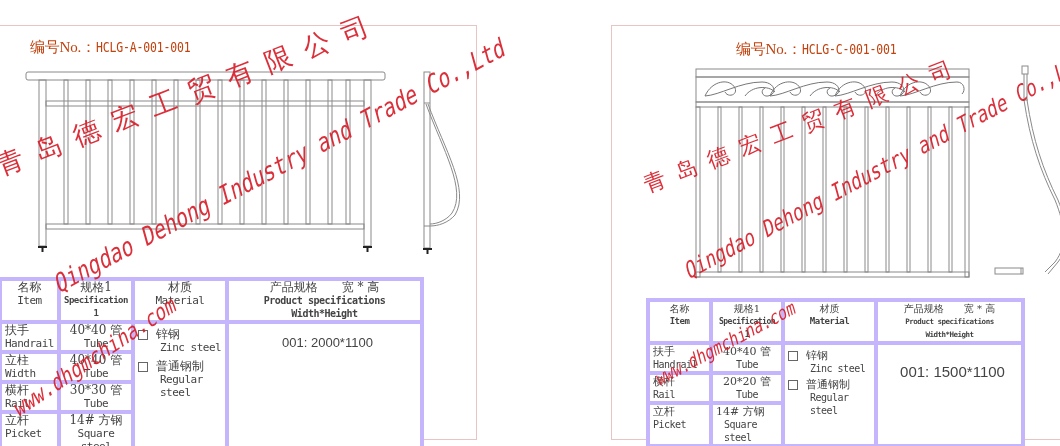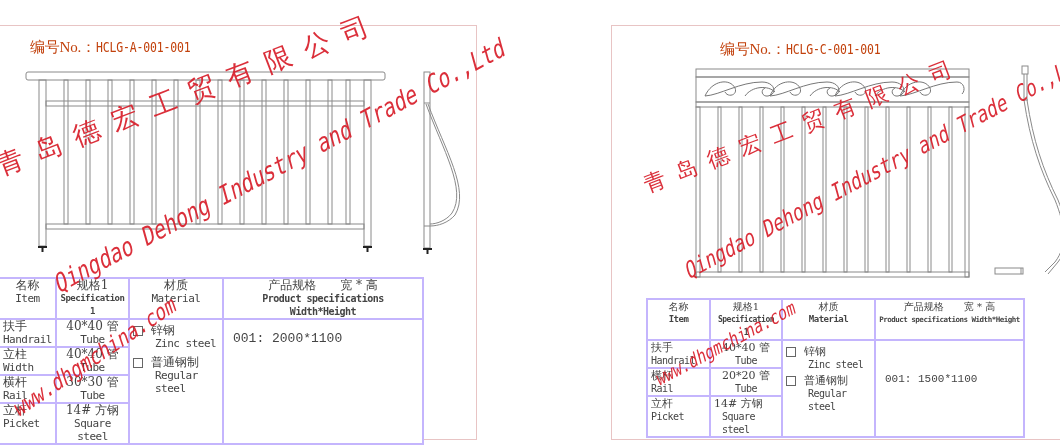--- a/index.html
+++ b/index.html
@@ -16,32 +16,32 @@
       position: absolute; font-size: 15px; color: #c2410c; letter-spacing: -0.2px;
       font-family: "Liberation Serif", "DejaVu Serif", serif;
     }
     .code-title .mono { font-family: "DejaVu Sans Mono", "Liberation Mono", monospace; font-size: 14px; transform: scaleX(0.82); display: inline-block; transform-origin: left; }
     svg.drawing { position: absolute; left: 0; top: 0; }
     table.spec {
       position: absolute; border-collapse: collapse; background: #fff;
       font-family: "DejaVu Serif", "Liberation Serif", serif;
     }
     table.spec td {
-      border: 2px solid #c4b5fd; padding: 0 3px; vertical-align: top; line-height: 13px;
+      border: 4px solid #c4b5fd; padding: 0 3px; vertical-align: top; line-height: 13px;
       color: #444;
     }
     table.spec .hdr td { text-align: center; }
     .zh { font-size: 12px; display: block; }
     .en { font-size: 11px; display: block; font-family: "DejaVu Sans Mono", "Liberation Mono", monospace; letter-spacing: -0.5px; }
     .en.small { font-size: 9px; font-weight: bold; }
     .c { text-align: center; }
     .box { display: inline-block; width: 8px; height: 8px; border: 1px solid #666; margin-right: 8px; vertical-align: middle; }
     .mat-line { display: block; font-size: 12px; }
     .mat-en { display: block; font-size: 11px; padding-left: 22px; font-family: "DejaVu Sans Mono", "Liberation Mono", monospace; letter-spacing: -0.5px; }
-    .product-val { font-size: 13px; font-family: Liberation Mono, monospace; display: block; margin-top: 12px; padding-left: 6px; }
+    .product-val { font-size: 13px; font-family: Liberation Sans, sans-serif; display: block; margin-top: 12px; padding-left: 6px; text-align: center; }
     .wm {
       position: absolute; color: #d81e2a; white-space: nowrap; transform-origin: left bottom;
       font-family: "DejaVu Sans Mono", "Liberation Mono", monospace; opacity: 0.92; pointer-events: none;
     }
     .wm-zh { font-family: "DejaVu Serif", serif; font-size: 27px; letter-spacing: 14px; }
     .wm-en { font-size: 27px; transform: scaleX(0.72) rotate(-21deg); }
     .wm-url { font-size: 24px; }
   </style>
 </head>
 <body>
@@ -221,21 +221,21 @@
     <td class="c">
           <span class="zh">14# 方钢</span>
           <span class="en">Square steel</span>
         </td>
   </tr>
 </tbody>
   </table>
 
 <div class="sheet sheet-right" style="z-index:-1;"></div>
 
-<div class="code-title" style="left:720px; top:40px;">
+<div class="code-title" style="left:736px; top:40px;">
   <span>编号No.：</span><span class="mono">HCLG-C-001-001</span>
 </div>
 
 <table class="spec" style="left:646px; top:298px; width:379px;">
   <colgroup>
       <col style="width:63px">
       <col style="width:72px">
       <col style="width:93px">
       <col>
     </colgroup>
@@ -267,21 +267,21 @@
           <span class="zh" style="font-size:11px">40*40 管</span>
           <span class="en" style="font-size:10px">Tube</span>
         </td>
     <td rowspan="3" style="padding-top:4px;">
       <span class="mat-line" style="font-size:11px"><span class="box"></span><span>锌钢</span></span>
       <span class="mat-en" style="font-size:10px">Zinc steel</span>
       <span class="mat-line" style="font-size:11px;margin-top:3px;"><span class="box"></span><span>普通钢制</span></span>
       <span class="mat-en" style="font-size:10px">Regular steel</span>
     </td>
     <td rowspan="3">
-          <span class="product-val" style="font-size:11px;margin-top:32px;">001: 1500*1100</span>
+          <span class="product-val" style="font-size:15px;margin-top:20px;">001: 1500*1100</span>
         </td>
   </tr>
   <tr>
     <td>
           <span class="zh" style="font-size:11px">横杆</span>
           <span class="en" style="font-size:10px">Rail</span>
         </td>
     <td class="c">
           <span class="zh" style="font-size:11px">20*20 管</span>
           <span class="en" style="font-size:10px">Tube</span>

